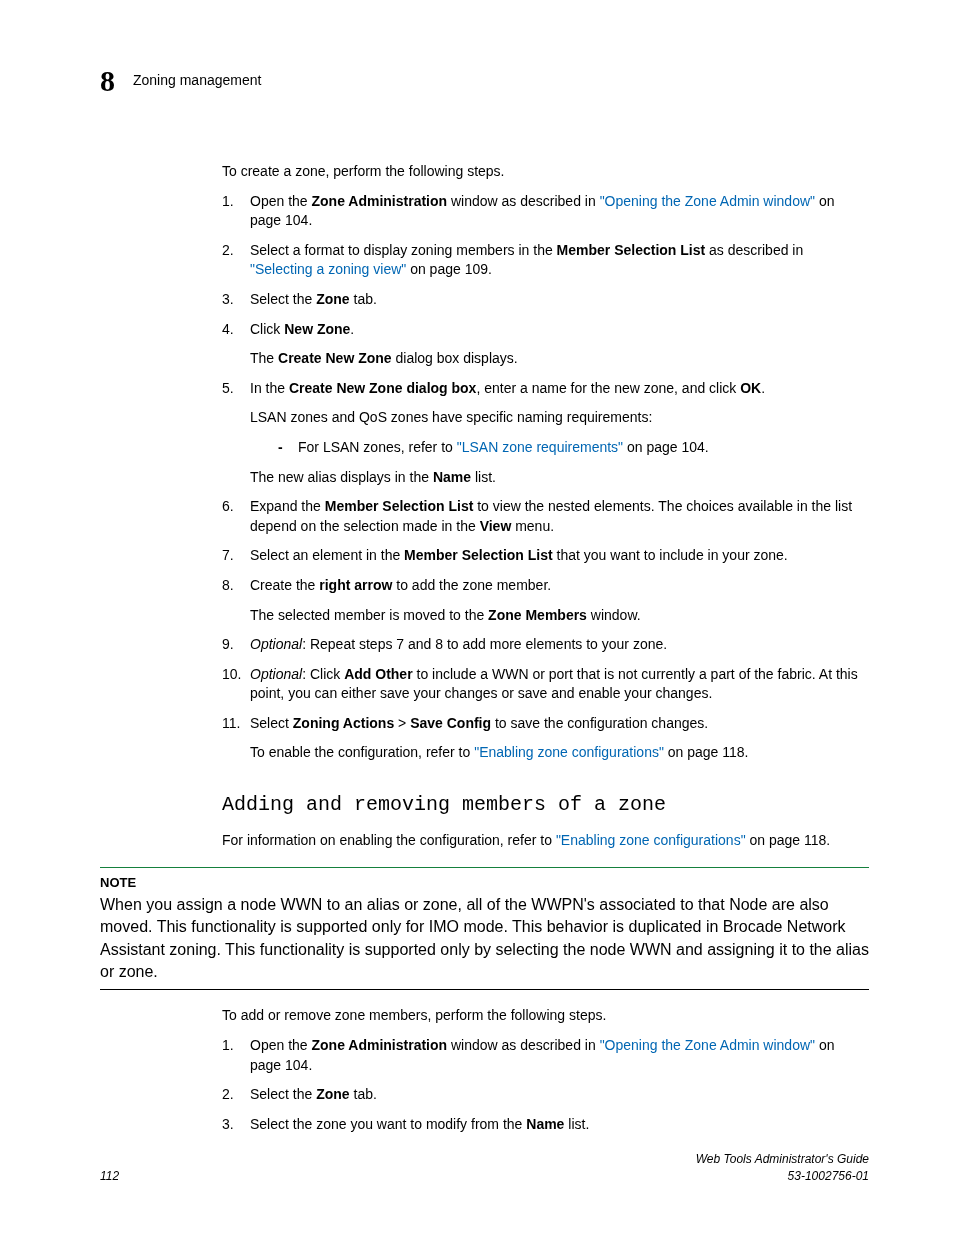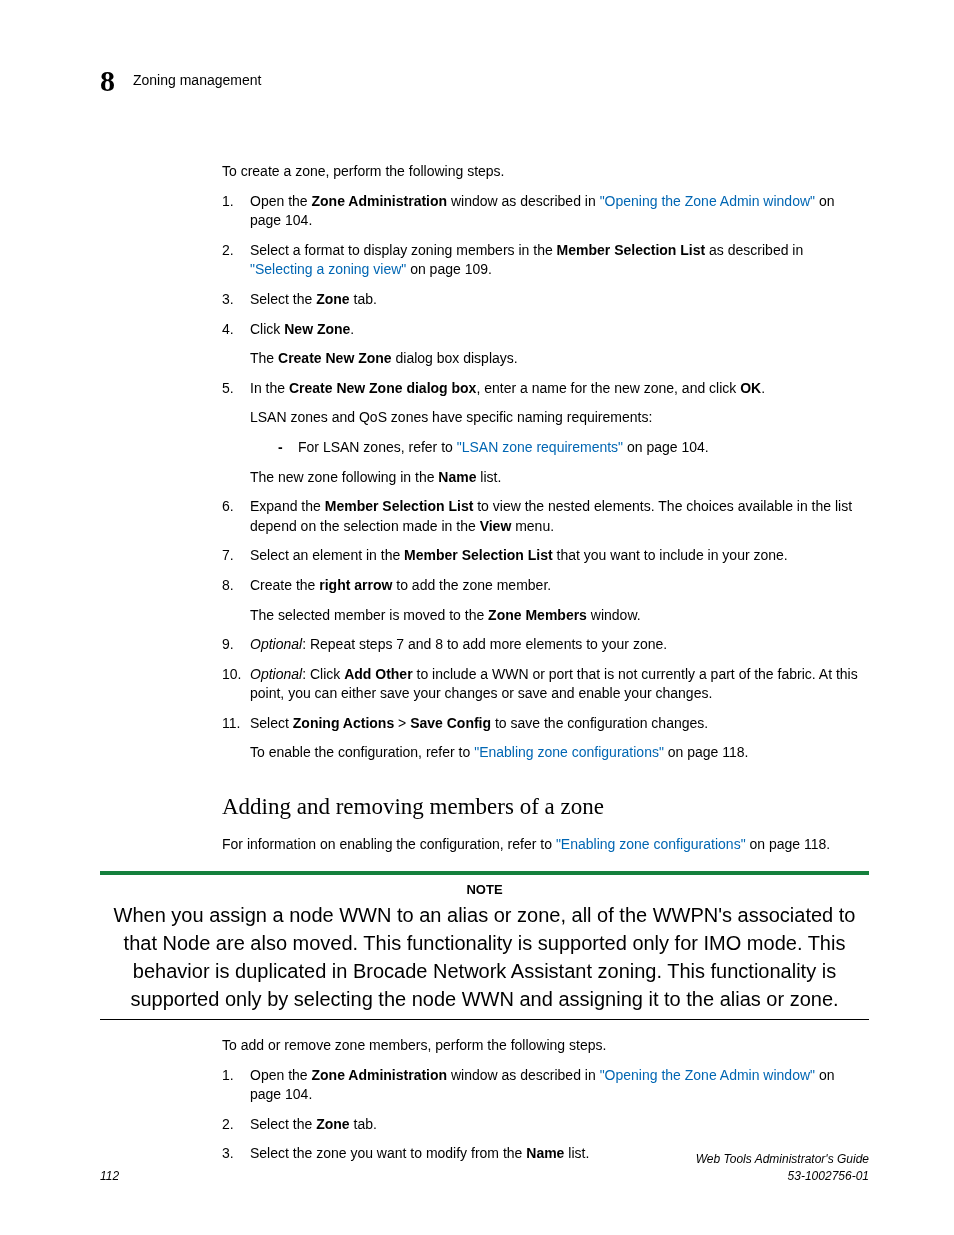--- a/index.html
+++ b/index.html
@@ -71,40 +71,39 @@
   .dash-list li::before {
     content: "-";
     position: absolute;
     left: 0;
     font-weight: bold;
   }
   .link { color: #0066b3; }
   .b { font-weight: bold; }
   .i { font-style: italic; }
   h2 {
-    font-family: Liberation Serif, serif;
+    font-family: Liberation Mono, monospace;
     font-weight: normal;
-    font-size: 23px;
+    font-size: 20px;
     margin: 28px 0 12px 0;
   }
   .note-block {
     margin: 16px 0 16px -122px;
-    border-top: 4px solid #15803d;
+    border-top: 1px solid #15803d;
     border-bottom: 1px solid #000;
     padding: 6px 0 6px 0;
-    text-align: center;
   }
   .note-block .note-label {
     font-weight: bold;
     font-size: 13px;
     margin-bottom: 2px;
     display: block;
   }
   .note-block .note-text {
-    font-size: 20px;
+    font-size: 16px;
   }
   .footer {
     position: absolute;
     bottom: 50px;
     left: 100px;
     right: 85px;
     display: flex;
     justify-content: space-between;
     align-items: flex-end;
     font-style: italic;
@@ -137,21 +136,21 @@
       <li>
         <span>Click </span><span class="b">New Zone</span><span>.</span>
         <p class="sub"><span>The </span><span class="b">Create New Zone</span><span> dialog box displays.</span></p>
       </li>
       <li>
         <span>In the </span><span class="b">Create New Zone dialog box</span><span>, enter a name for the new zone, and click </span><span class="b">OK</span><span>.</span>
         <p class="sub">LSAN zones and QoS zones have specific naming requirements:</p>
         <ul class="dash-list">
           <li><span>For LSAN zones, refer to </span><span class="link">"LSAN zone requirements"</span><span> on page 104.</span></li>
         </ul>
-        <p class="sub"><span>The new zone following in the </span><span class="b">Name</span><span> list.</span></p>
+        <p class="sub"><span>The new alias displays in the </span><span class="b">Name</span><span> list.</span></p>
       </li>
       <li>
         <span>Expand the </span><span class="b">Member Selection List</span><span> to view the nested elements. The choices available in the list depend on the selection made in the </span><span class="b">View</span><span> menu.</span>
       </li>
       <li>
         <span>Select an element in the </span><span class="b">Member Selection List</span><span> that you want to include in your zone.</span>
       </li>
       <li>
         <span>Create the </span><span class="b">right arrow</span><span> to add the zone member.</span>
         <p class="sub"><span>The selected member is moved to the </span><span class="b">Zone Members</span><span> window.</span></p>

